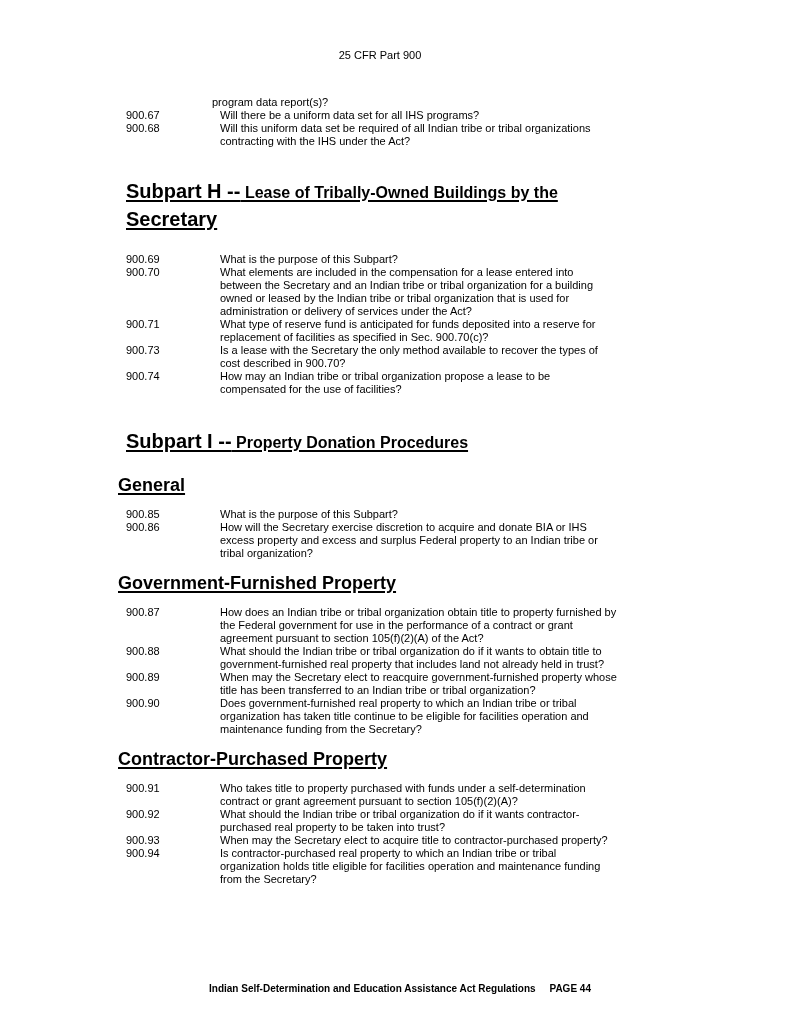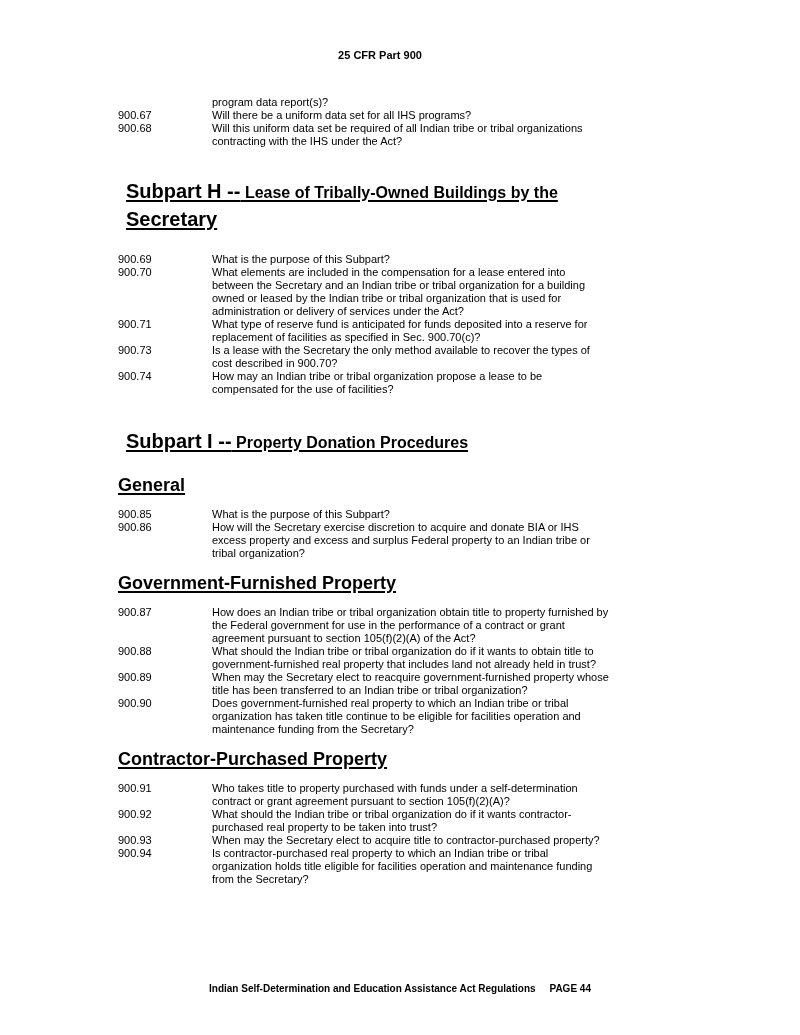--- a/index.html
+++ b/index.html
@@ -2,24 +2,24 @@
 <html><head>
   <meta charset="utf-8">
   <style>
     html, body { margin: 0; padding: 0; background: #ffffff; }
     body {
       width: 800px; height: 1035px; position: relative; overflow: hidden;
       font-family: "Liberation Sans", sans-serif; color: #000;
     }
     .page-header {
       position: absolute; top: 49px; left: 0; width: 760px; text-align: center;
-      font-weight: bold; font-size: 11px;
+      font-weight: normal; font-size: 11px;
     }
     .content { position: absolute; left: 118px; top: 96px; width: 580px; }
-    .entry { display: flex; font-size: 11px; line-height: 13px; }
+    .entry { display: flex; font-size: 11px; line-height: 13px; margin-left: 8px; }
     .entry .num { width: 94px; flex: none; }
     .entry .txt { white-space: pre-line; }
     .cont { padding-left: 94px; font-size: 11px; line-height: 13px; }
     .subpart {
       font-weight: bold; text-decoration: underline; text-decoration-thickness: 2px;
       text-underline-offset: 2px; line-height: 25px; margin: 8px;
     }
     .subpart .big { font-size: 20px; }
     .subpart .rest { font-size: 16px; }
     .subhead {

